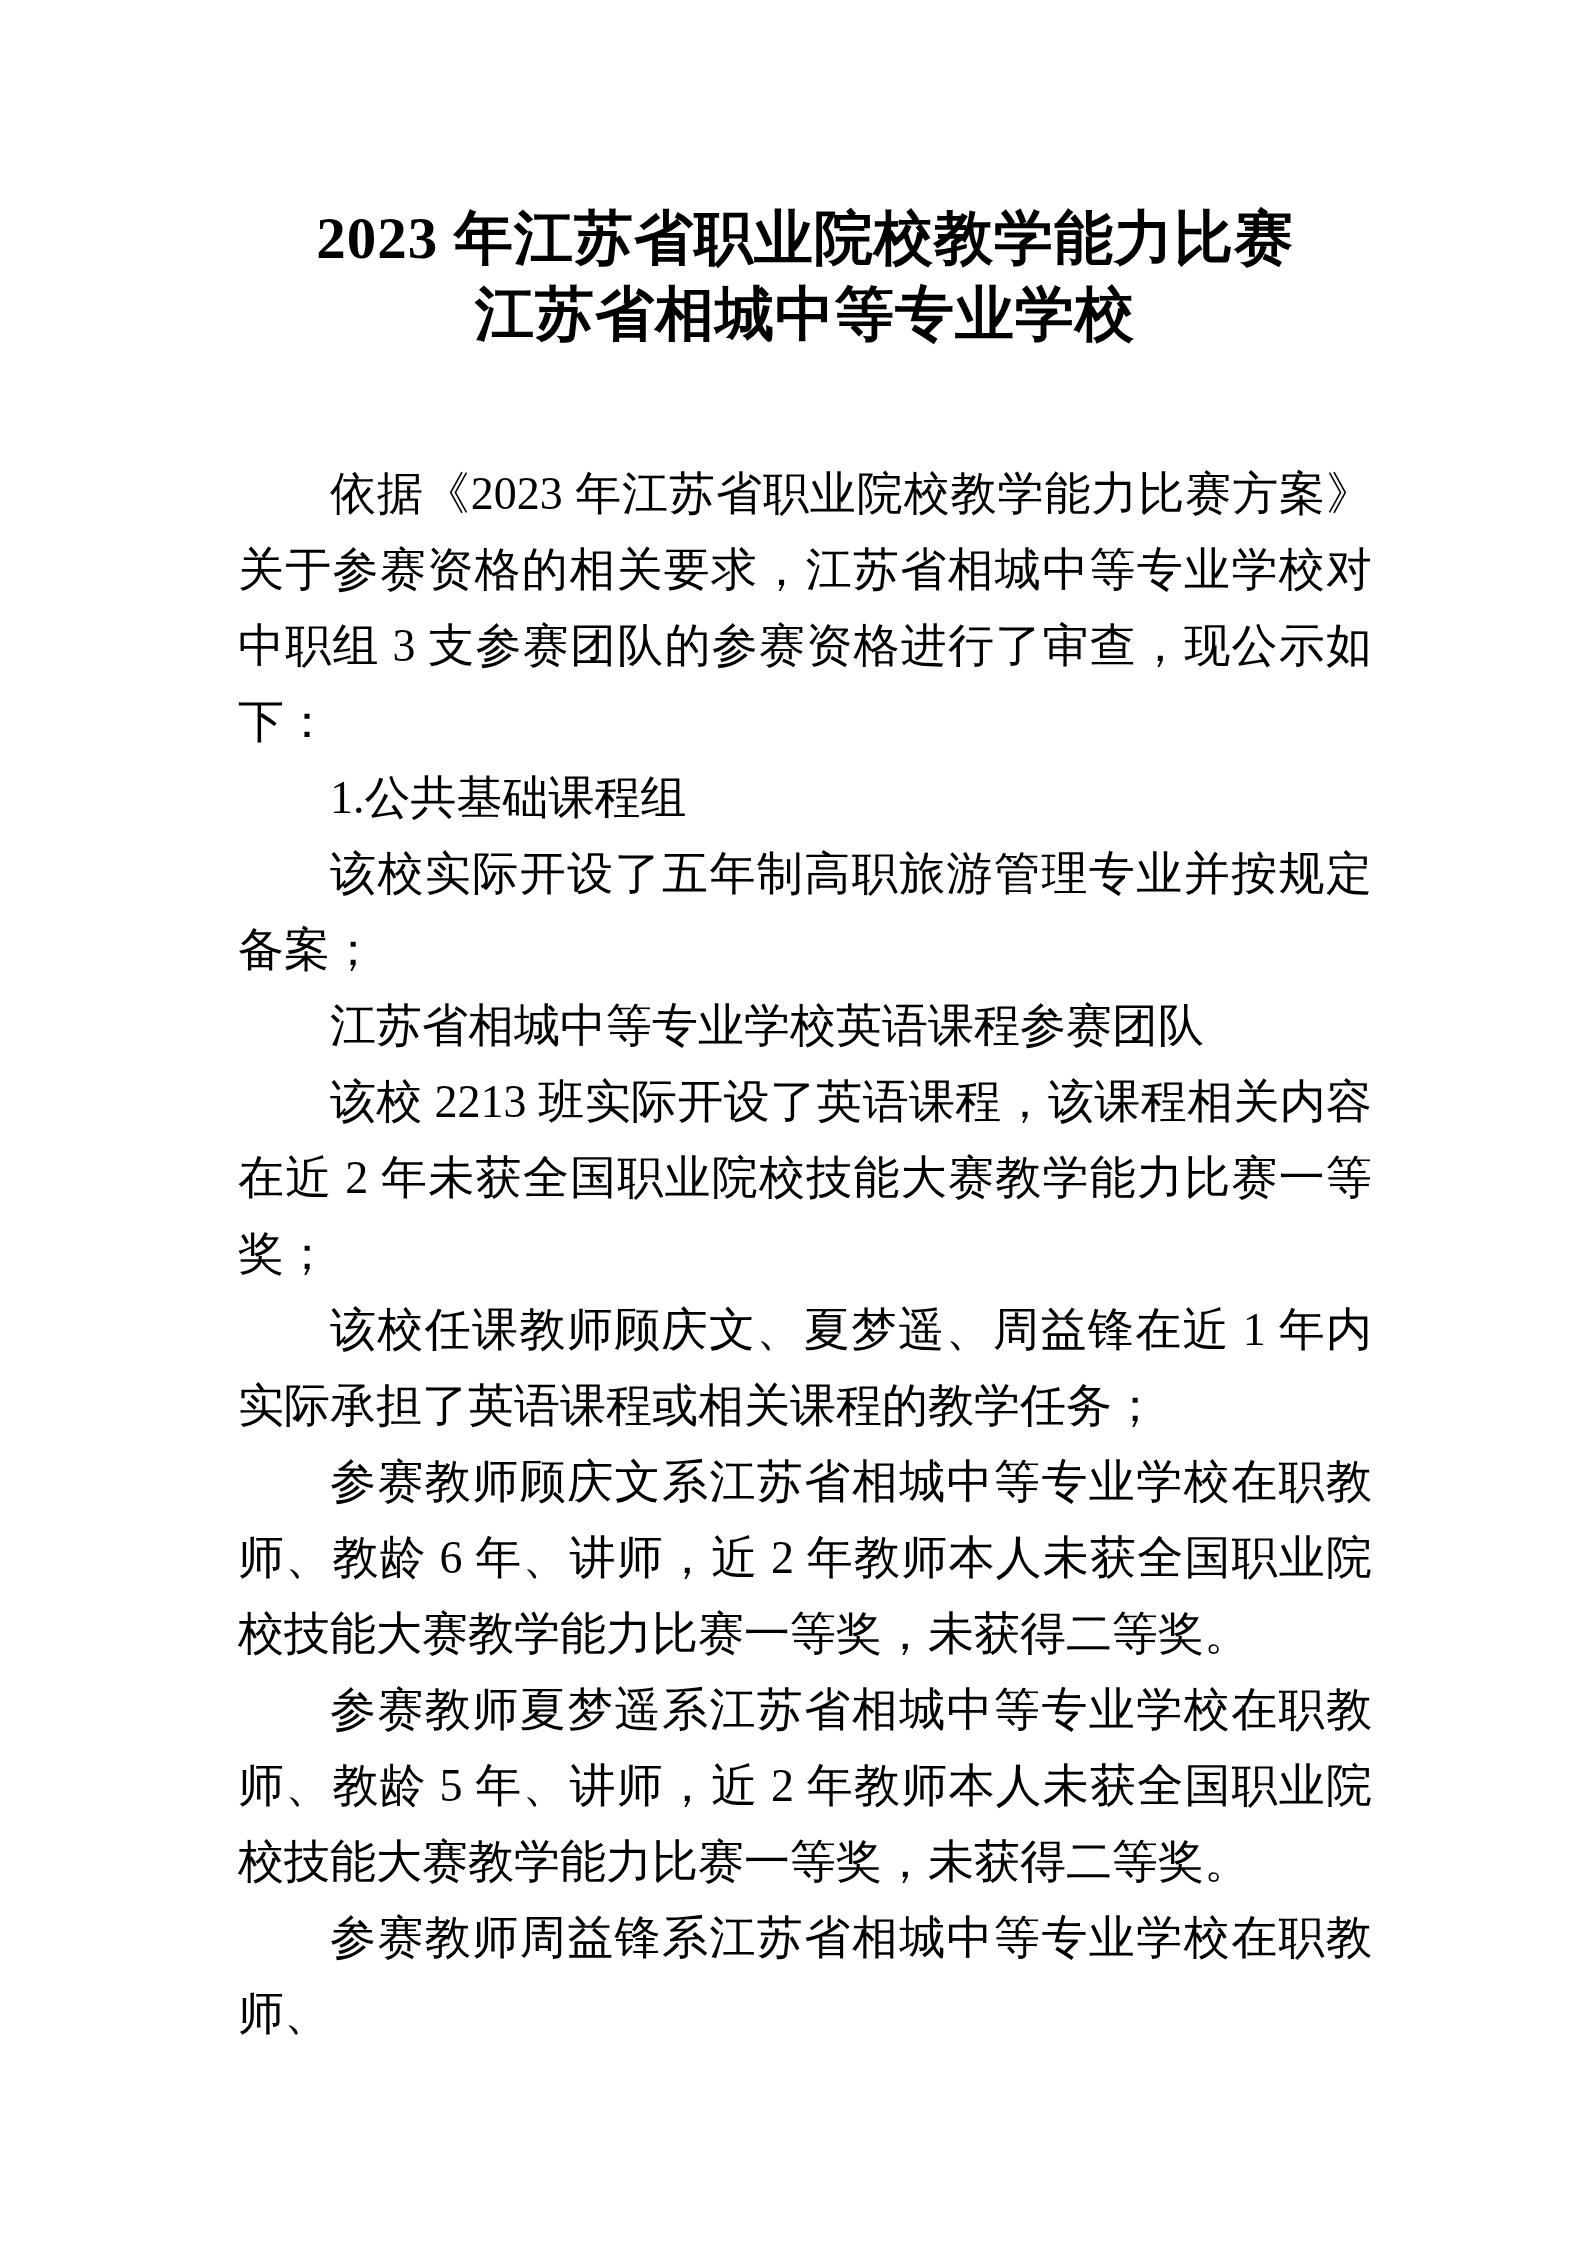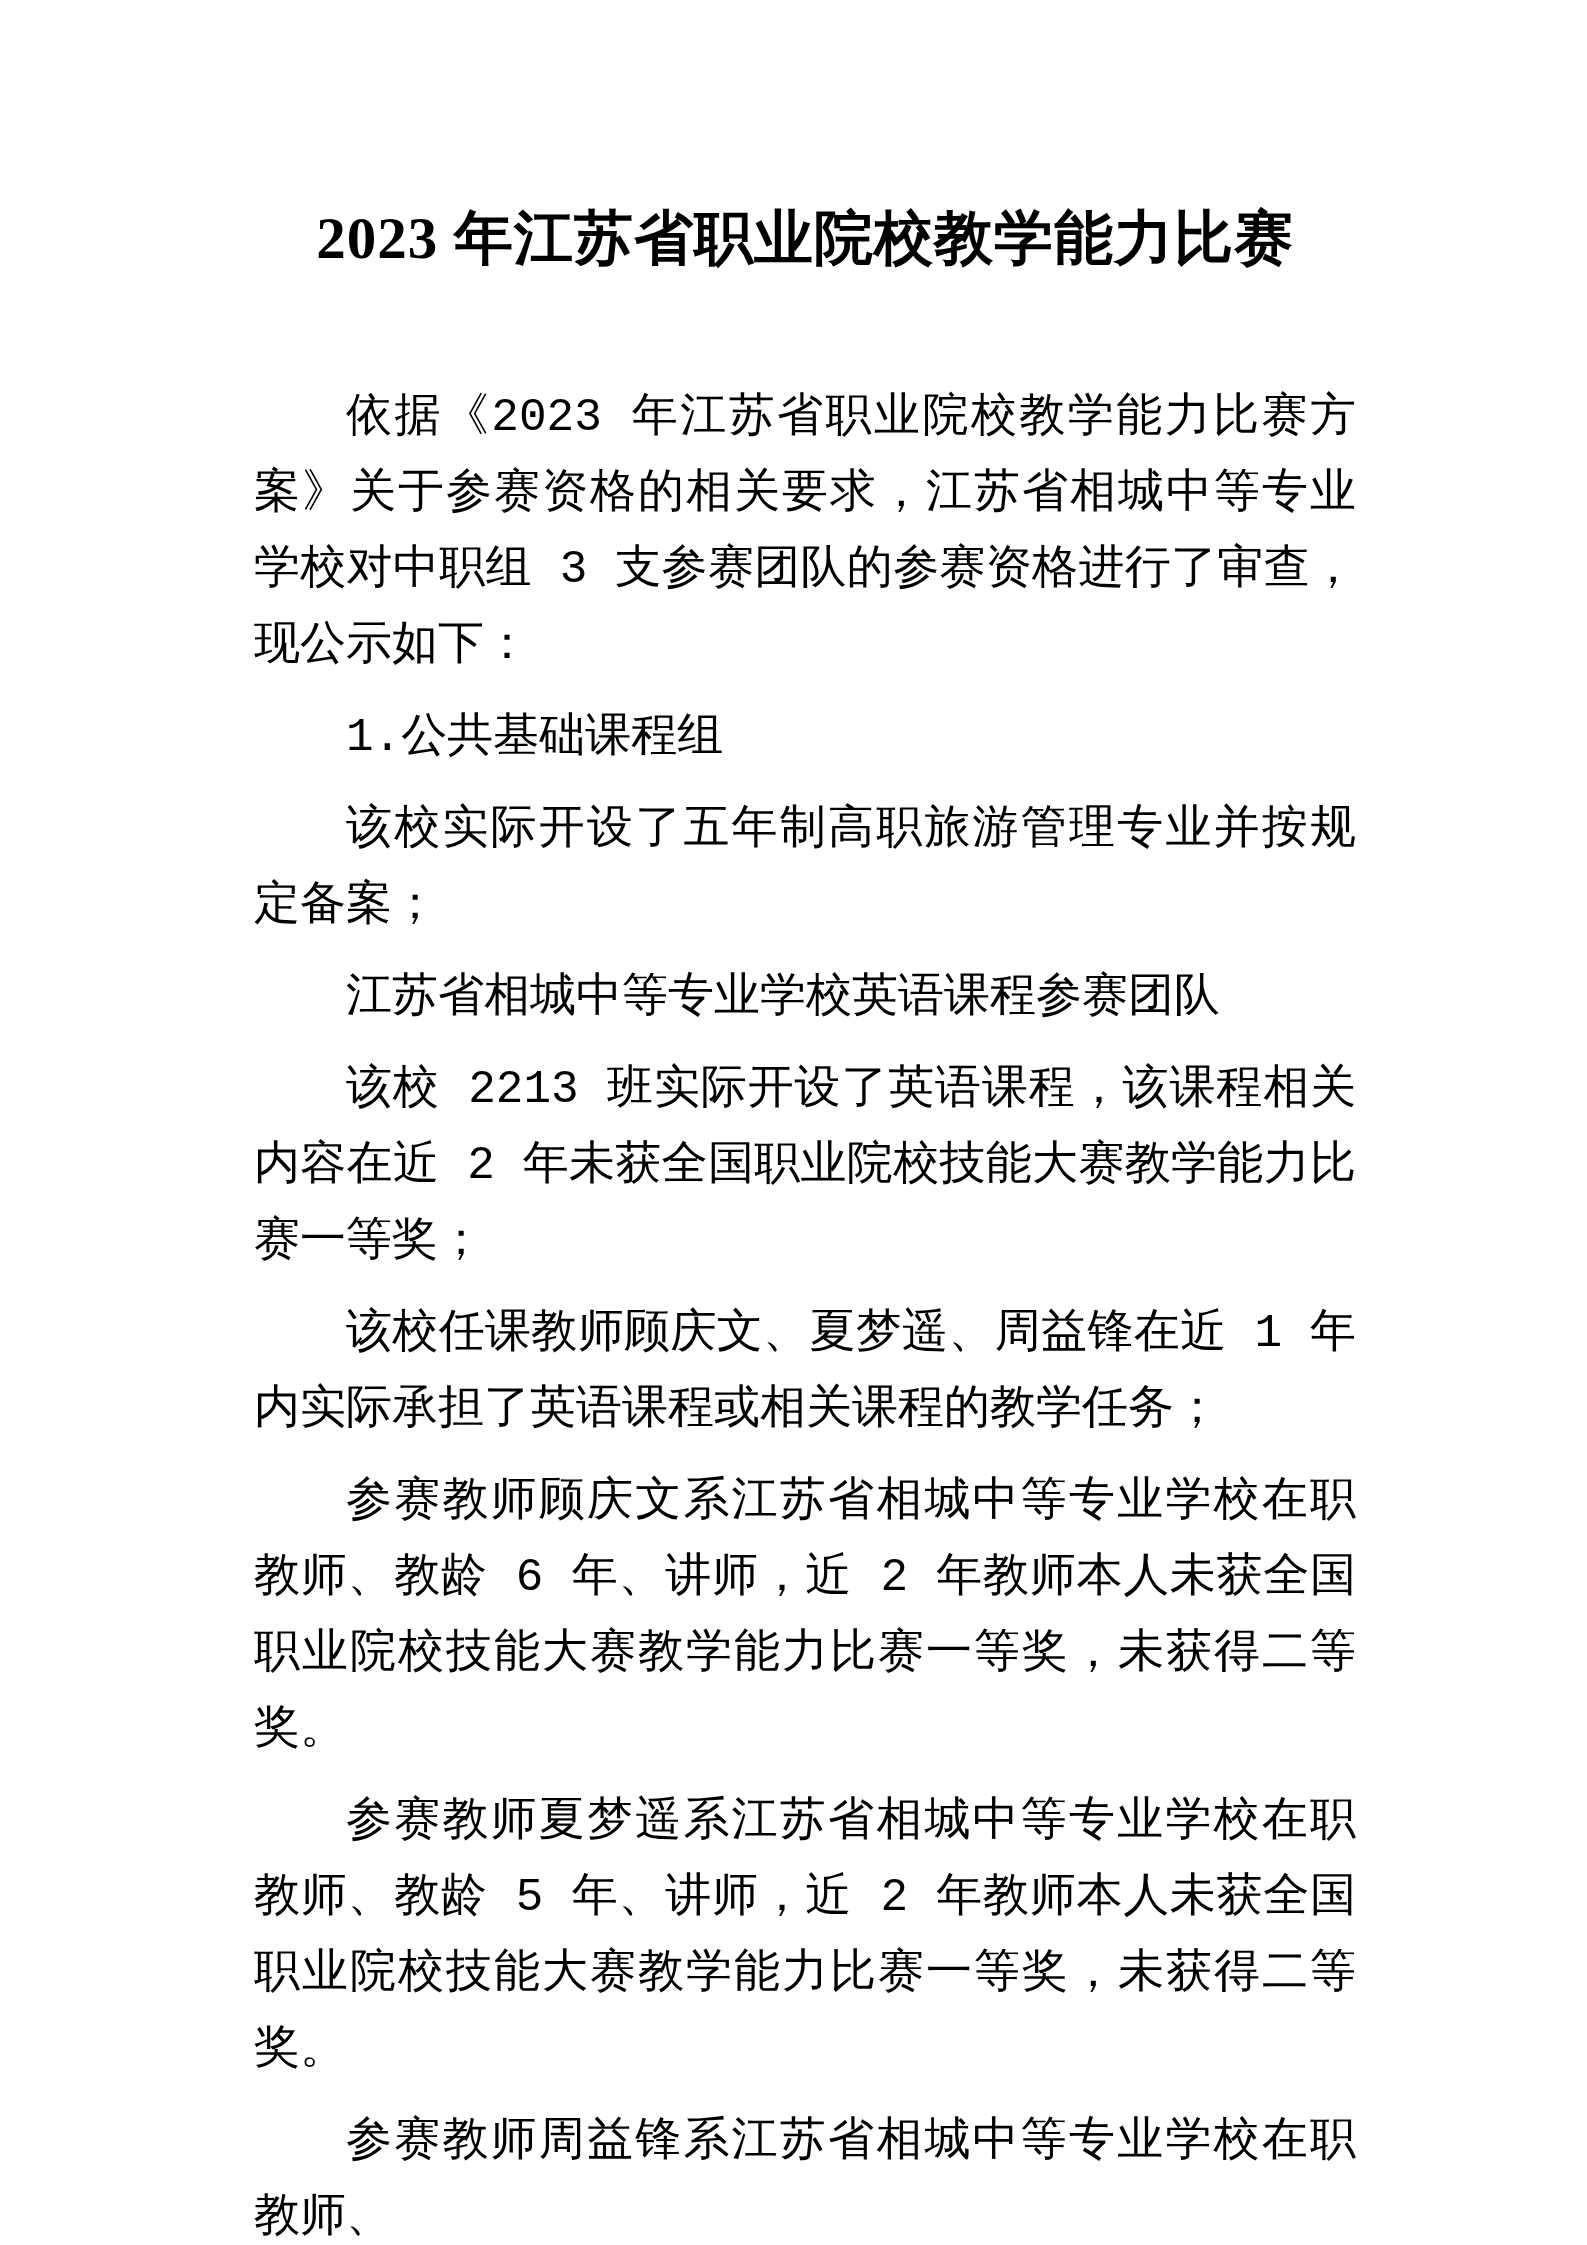--- a/index.html
+++ b/index.html
@@ -37,34 +37,34 @@
     white-space: nowrap;
   }
   .doc-body {
     margin-top: 104px;
     font-size: 46px;
     line-height: 76px;
     text-align: justify;
     text-justify: inter-ideograph;
   }
   p.para {
-    margin: 16px;
+    margin: 0;
     padding: 0;
     text-indent: 2em;
-    font-family: Liberation Mono, monospace;
   }
 </style>
 </head>
 <body>
 
 <div class="page">
   <div class="content">
 
     <h1 class="doc-title">
       <span class="title-line">2023 年江苏省职业院校教学能力比赛</span>
+      <span class="title-line">江苏省相城中等专业学校</span>
     </h1>
 
     <div class="doc-body">
       <p class="para">依据《2023 年江苏省职业院校教学能力比赛方案》关于参赛资格的相关要求，江苏省相城中等专业学校对中职组 3 支参赛团队的参赛资格进行了审查，现公示如下：</p>
       <p class="para">1.公共基础课程组</p>
       <p class="para">该校实际开设了五年制高职旅游管理专业并按规定备案；</p>
       <p class="para">江苏省相城中等专业学校英语课程参赛团队</p>
       <p class="para">该校 2213 班实际开设了英语课程，该课程相关内容在近 2 年未获全国职业院校技能大赛教学能力比赛一等奖；</p>
       <p class="para">该校任课教师顾庆文、夏梦遥、周益锋在近 1 年内实际承担了英语课程或相关课程的教学任务；</p>
       <p class="para">参赛教师顾庆文系江苏省相城中等专业学校在职教师、教龄 6 年、讲师，近 2 年教师本人未获全国职业院校技能大赛教学能力比赛一等奖，未获得二等奖。</p>

